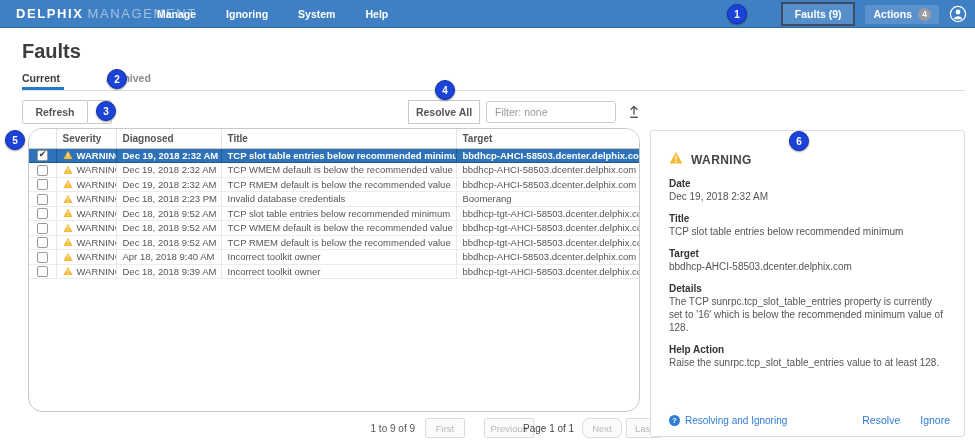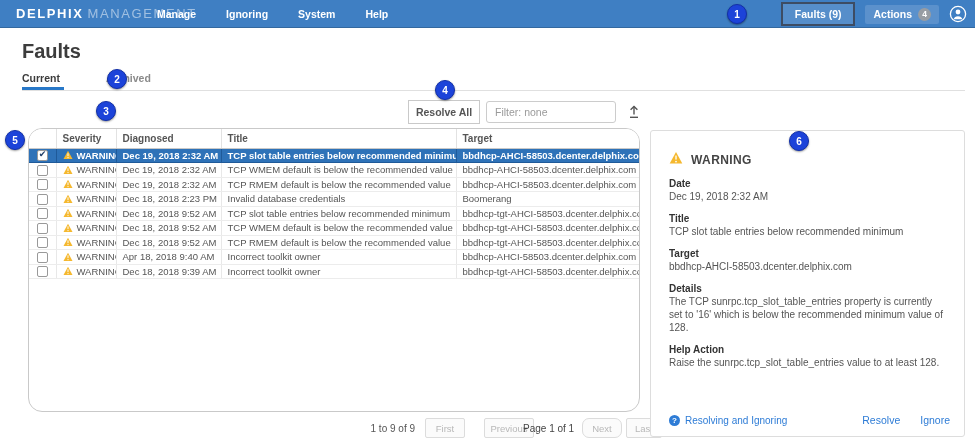--- a/index.html
+++ b/index.html
@@ -140,20 +140,26 @@
     </div>
   </div>
 
   <div class="page-title">Faults</div>
 
   <div class="tabs">
     <div class="tab active">Current</div>
     <div class="tab">Archived</div>
   </div>
 
+  <div class="refresh-group">
+    <div class="btn refresh-main">Refresh</div>
+    <div class="btn refresh-drop">
+      <span>▾</span>
+    </div>
+  </div>
   <div class="btn resolve-all-btn">Resolve All</div>
   <input class="filter-input" type="text" placeholder="Filter: none" style="">
   <button class="export-btn">
     <svg width="16" height="16" viewBox="0 0 16 16">
       <path d="M8 2.5 L8 10.5" stroke="#555" stroke-width="1.4" fill="none"></path>
       <path d="M4.6 5.8 L8 2.4 L11.4 5.8" stroke="#555" stroke-width="1.4" fill="none"></path>
       <path d="M4 13.3 H12" stroke="#555" stroke-width="1.4"></path>
     </svg>
   </button>
 

